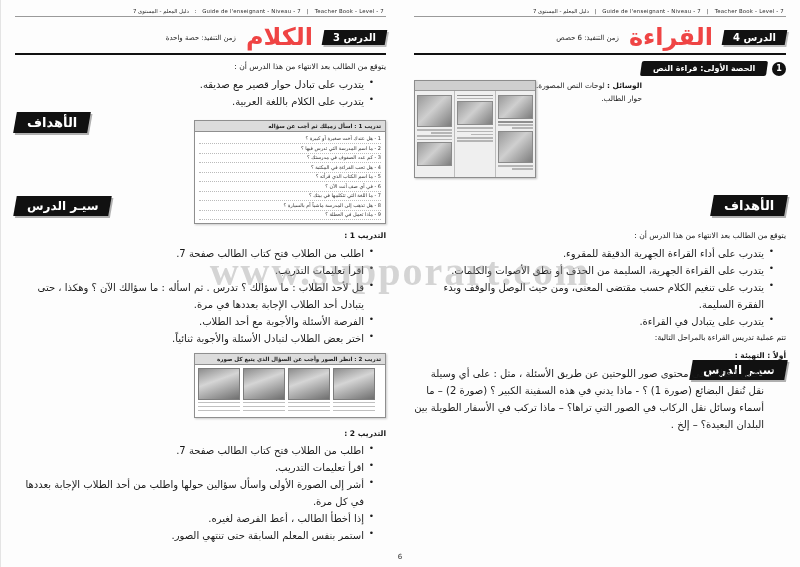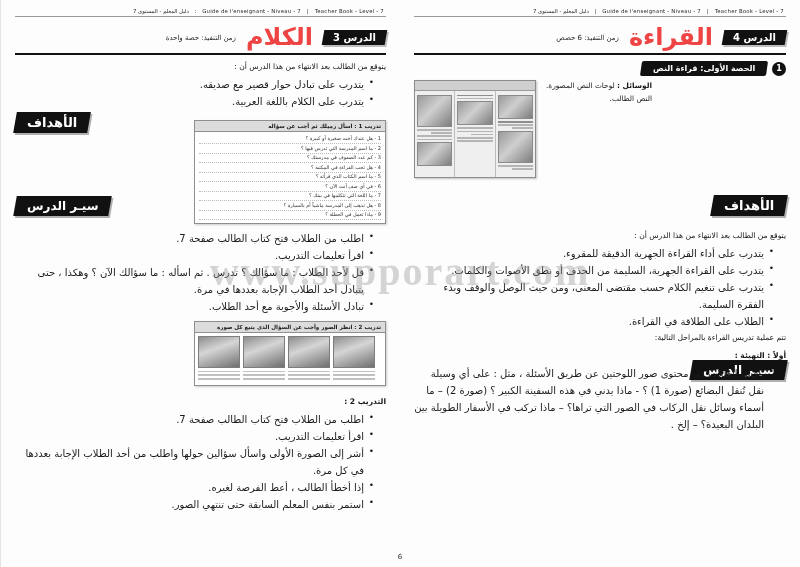--- a/index.html
+++ b/index.html
@@ -209,21 +209,20 @@
 
   .fig-caption {
     font-size: 7.4px;
     line-height: 1.7;
     text-align: right;
     direction: rtl;
   }
   .fig-row {
     display: flex;
     flex-direction: row-reverse;
-    gap: 10px;
     align-items: flex-start;
     margin-top: 4px;
   }
 
   
   .exbox {
     border: 1px solid #8f8f8f;
     background: #fff;
     padding: 0;
     box-shadow: 1px 1px 2px rgba(0,0,0,.2);
@@ -342,25 +341,27 @@
           <div class="ex-line">7 - ما اللغة التي تتكلمها في بيتك ؟</div>
           <div class="ex-line">8 - هل تذهب إلى المدرسة ماشياً أم بالسيارة ؟</div>
           <div class="ex-line">9 - ماذا تعمل في العطلة ؟</div>
         </div>
       </div>
     </div>
 
     <div class="side-tag" style="top:196px; left:14px; font-size:12px;"><span>سيـر الدرس</span></div>
 
     <div style="margin-top:6px;">
+      <div class="para" style="font-weight:bold;">التدريب 1 :</div>
       <ul class="bullets">
         <li>اطلب من الطلاب فتح كتاب الطالب صفحة 7.</li>
         <li>اقرأ تعليمات التدريب.</li>
         <li>قل لأحد الطلاب : ما سؤالك ؟ تدرس . ثم اسأله : ما سؤالك الآن ؟ وهكذا ، حتى يتبادل أحد الطلاب الإجابة بعددها في مرة.</li>
-        <li>تبادل الأسئلة والأجوبة مع أحد الطلاب.</li>
+        <li>الفرصة الأسئلة والأجوبة مع أحد الطلاب.</li>
+        <li>اختر بعض الطلاب لتبادل الأسئلة والأجوبة ثنائياً.</li>
       </ul>
     </div>
 
     <div style="margin-top:6px;">
       <div class="exbox">
         <div class="ex-head">تدريب 2 : انظر الصور وأجب عن السؤال الذي يتبع كل صورة</div>
         <div class="pic-grid">
           <div class="pic-cell">
             <div class="ph"></div>
             <div class="pl"></div>
@@ -457,33 +458,33 @@
               <div class="t-line"></div>
             <div class="t-img"></div>
           </div>
         </div>
       </div>
       <div>
         <div class="fig-caption">
           <b>الوسائل :</b>
           <span>لوحات النص المصورة.</span>
         </div>
-        <div class="fig-caption">النص الطالب.</div>
+        <div class="fig-caption">حوار الطالب.</div>
       </div>
     </div>
 
     <div class="side-tag" style="top:195px; right:14px;"><span>الأهداف</span></div>
 
     <div class="para" style="margin-top:52px;">يتوقع من الطالب بعد الانتهاء من هذا الدرس أن :</div>
 
     <ul class="bullets">
       <li>يتدرب على أداء القراءة الجهرية الدقيقة للمقروء.</li>
       <li>يتدرب على القراءة الجهرية، السليمة من الحذف أو نطق الأصوات والكلمات.</li>
       <li>يتدرب على تنغيم الكلام حسب مقتضى المعنى، ومن حيث الوصل والوقف وبدء الفقرة السليمة.</li>
-      <li>الطلاب على الطلاقة في القراءة.</li>
+      <li>يتدرب على يتبادل في القراءة.</li>
     </ul>
 
     <div class="side-tag" style="top:360px; right:14px; font-size:12px;"><span>سيـر الدرس</span></div>
 
     <div class="para" style="">تتم عملية تدريس القراءة بالمراحل التالية:</div>
 
     <div class="para" style="margin-top:6px; font-weight:bold;">أولاً : التهيئة :</div>
 
     <ul class="bullets">
       <li>ناقش الطلاب في محتوى صور اللوحتين عن طريق الأسئلة ، مثل : على أي وسيلة نقل تُنقل البضائع (صورة 1) ؟ - ماذا يدني في هذه السفينة الكبير ؟ (صورة 2) – ما أسماء وسائل نقل الركاب في الصور التي تراها؟ – ماذا تركب في الأسفار الطويلة بين البلدان البعيدة؟ – إلخ .</li>

